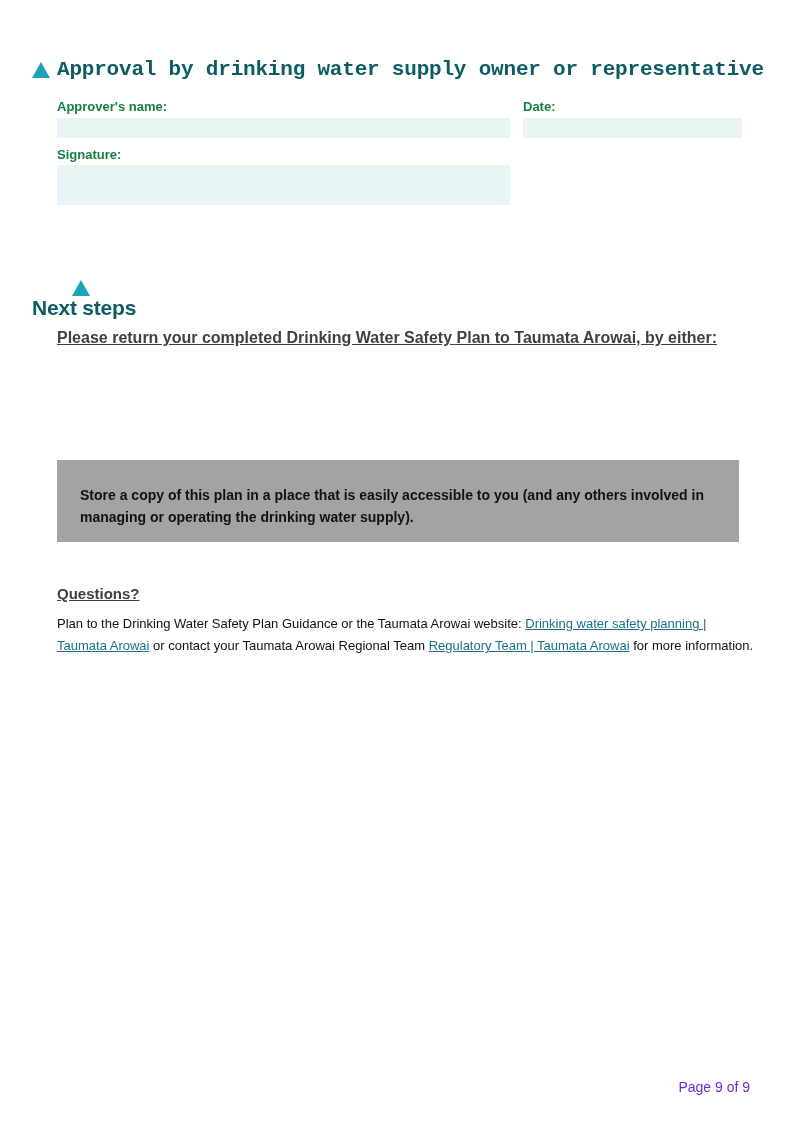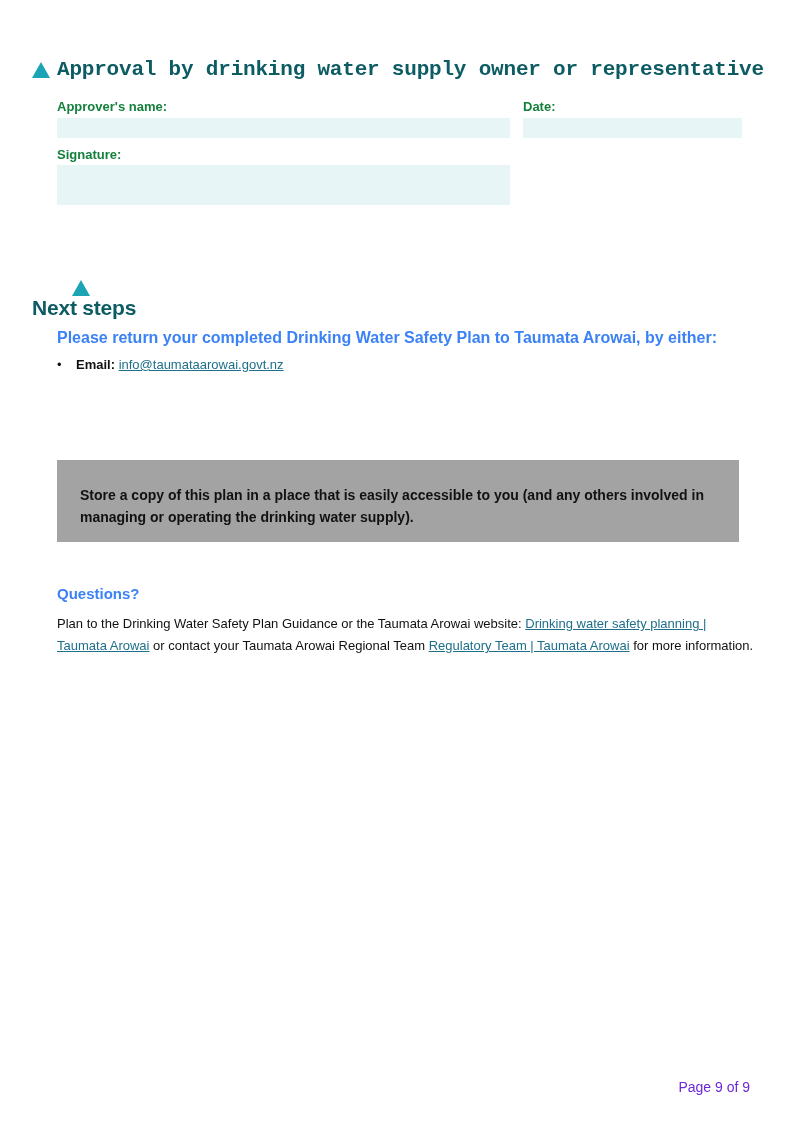--- a/index.html
+++ b/index.html
@@ -1,21 +1,21 @@
 <!DOCTYPE html>
 <html><head>
   <meta charset="utf-8">
   <style>
     html, body { margin: 0; padding: 0; background: #ffffff; }
     body { width: 800px; height: 1130px; position: relative; font-family: "Liberation Sans", sans-serif; color: #111; overflow: hidden; }
     .h1 { position: absolute; left: 32px; display: flex; align-items: center; font-size: 21px; font-weight: bold; color: #0d5c63; letter-spacing: -0.2px; }
     .tri { width: 0; height: 0; border-left: 9px solid transparent; border-right: 9px solid transparent; border-bottom: 16px solid #1aa4b5; margin-right: 7px; }
     .label { position: absolute; font-size: 13px; font-weight: bold; color: #15803d; }
     .field { position: absolute; background: #e8f5f7; }
-    .h2 { position: absolute; left: 57px; font-size: 16px; font-weight: bold; color: #3b82f6; }
+    .h2 { position: absolute; left: 57px; font-size: 16px; font-weight: bold; color: #404040; text-decoration: underline; }
     .list { position: absolute; left: 57px; top: 355px; margin: 0; padding: 0; list-style: none; font-size: 13px; }
     .list li { position: relative; padding-left: 19px; height: 26.5px; line-height: 20px; }
     .list li::before { content: "•"; position: absolute; left: 0; top: 0; font-size: 13px; }
     .list b { font-weight: bold; }
     a { color: #1e6f8a; text-decoration: underline; }
     .callout { position: absolute; left: 57px; top: 460px; width: 682px; height: 82px; background: #a3a3a3; box-sizing: border-box; padding: 24px 23px; font-size: 14px; font-weight: bold; line-height: 22px; color: #111; }
     .para { position: absolute; left: 57px; top: 613px; width: 700px; font-size: 13px; line-height: 22px; color: #111; }
     .footer { position: absolute; right: 50px; top: 1079px; font-size: 14px; color: #6d28d9; margin-left: 44px; }
   </style>
 </head>
@@ -36,23 +36,20 @@
 <div class="field" style="left:57px; top:165px; width:453px; height:40px;"></div>
 
 <div class="h1" style="top:280px;flex-direction:column;">
   <span class="tri"></span>
   <span>Next steps</span>
 </div>
 
 <div class="h2" style="top:329px;">Please return your completed Drinking Water Safety Plan to Taumata Arowai, by either:</div>
 
 <ul class="list">
-  <li>
-    <b>Email:</b><span> </span><a>info@taumataarowai.govt.nz</a>
-  </li>
 </ul>
 
 <div class="callout">Store a copy of this plan in a place that is easily accessible to you (and any others involved in managing or operating the drinking water supply).</div>
 
 <div class="h2" style="top:585px; font-size:15px;">Questions?</div>
 
 <div class="para">
   <span>Plan to the Drinking Water Safety Plan Guidance or the Taumata Arowai website: </span><a>Drinking water safety planning | Taumata Arowai</a><span> or contact your Taumata Arowai Regional Team </span><a>Regulatory Team | Taumata Arowai</a><span> for more information.</span>
 </div>
 

